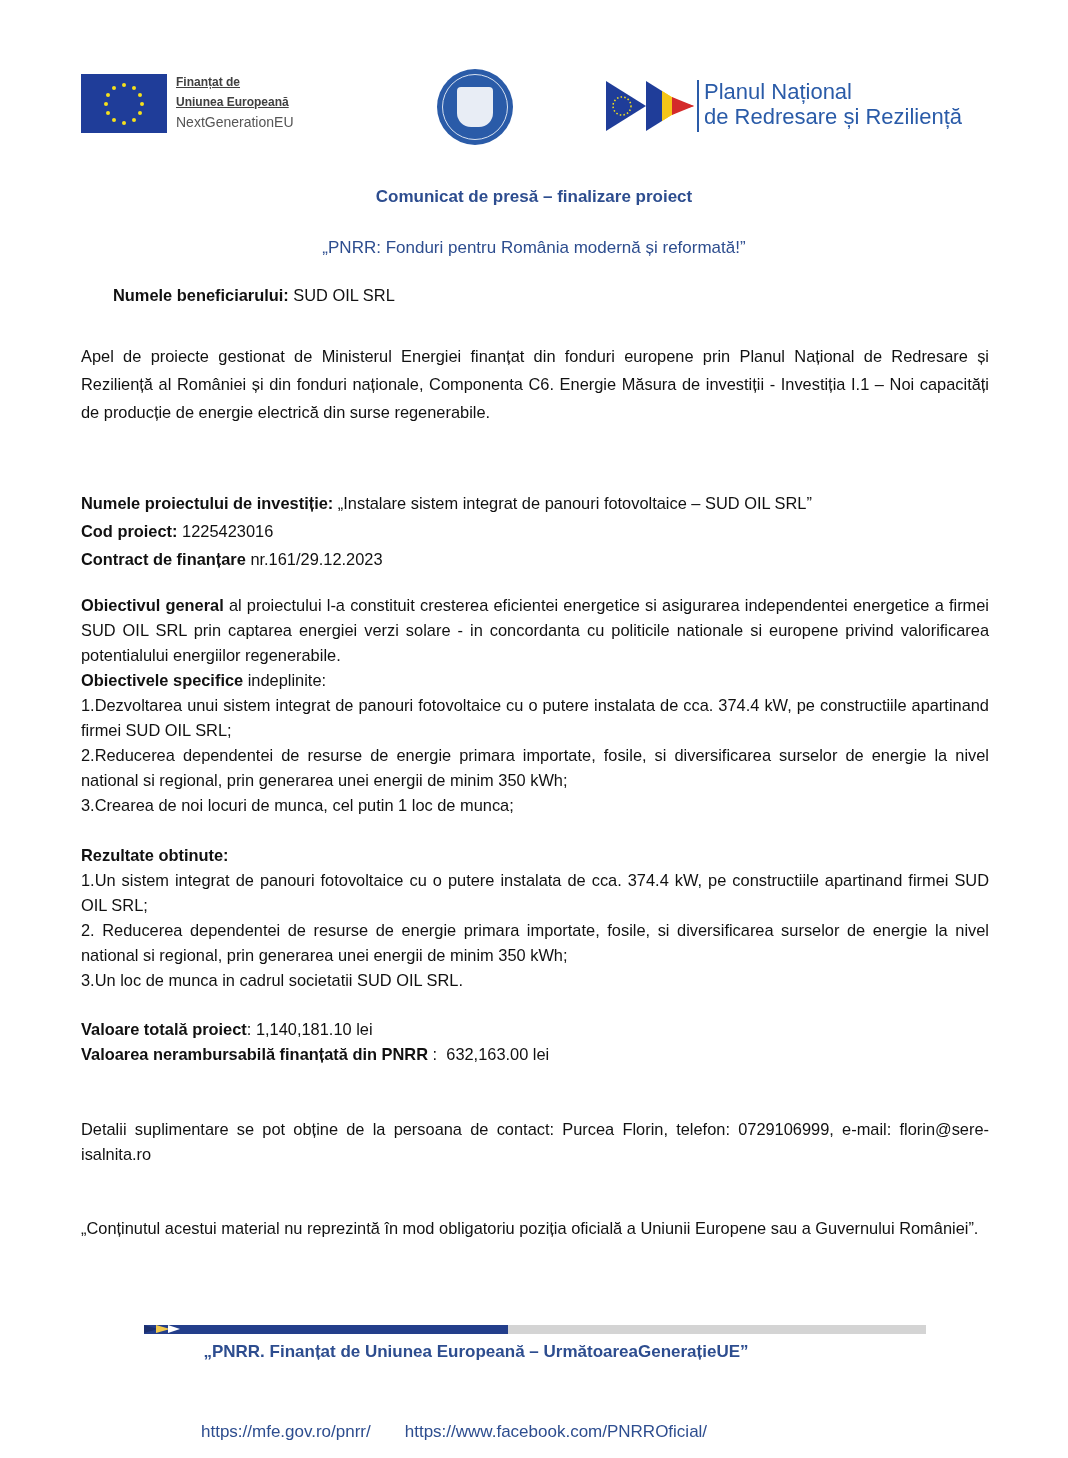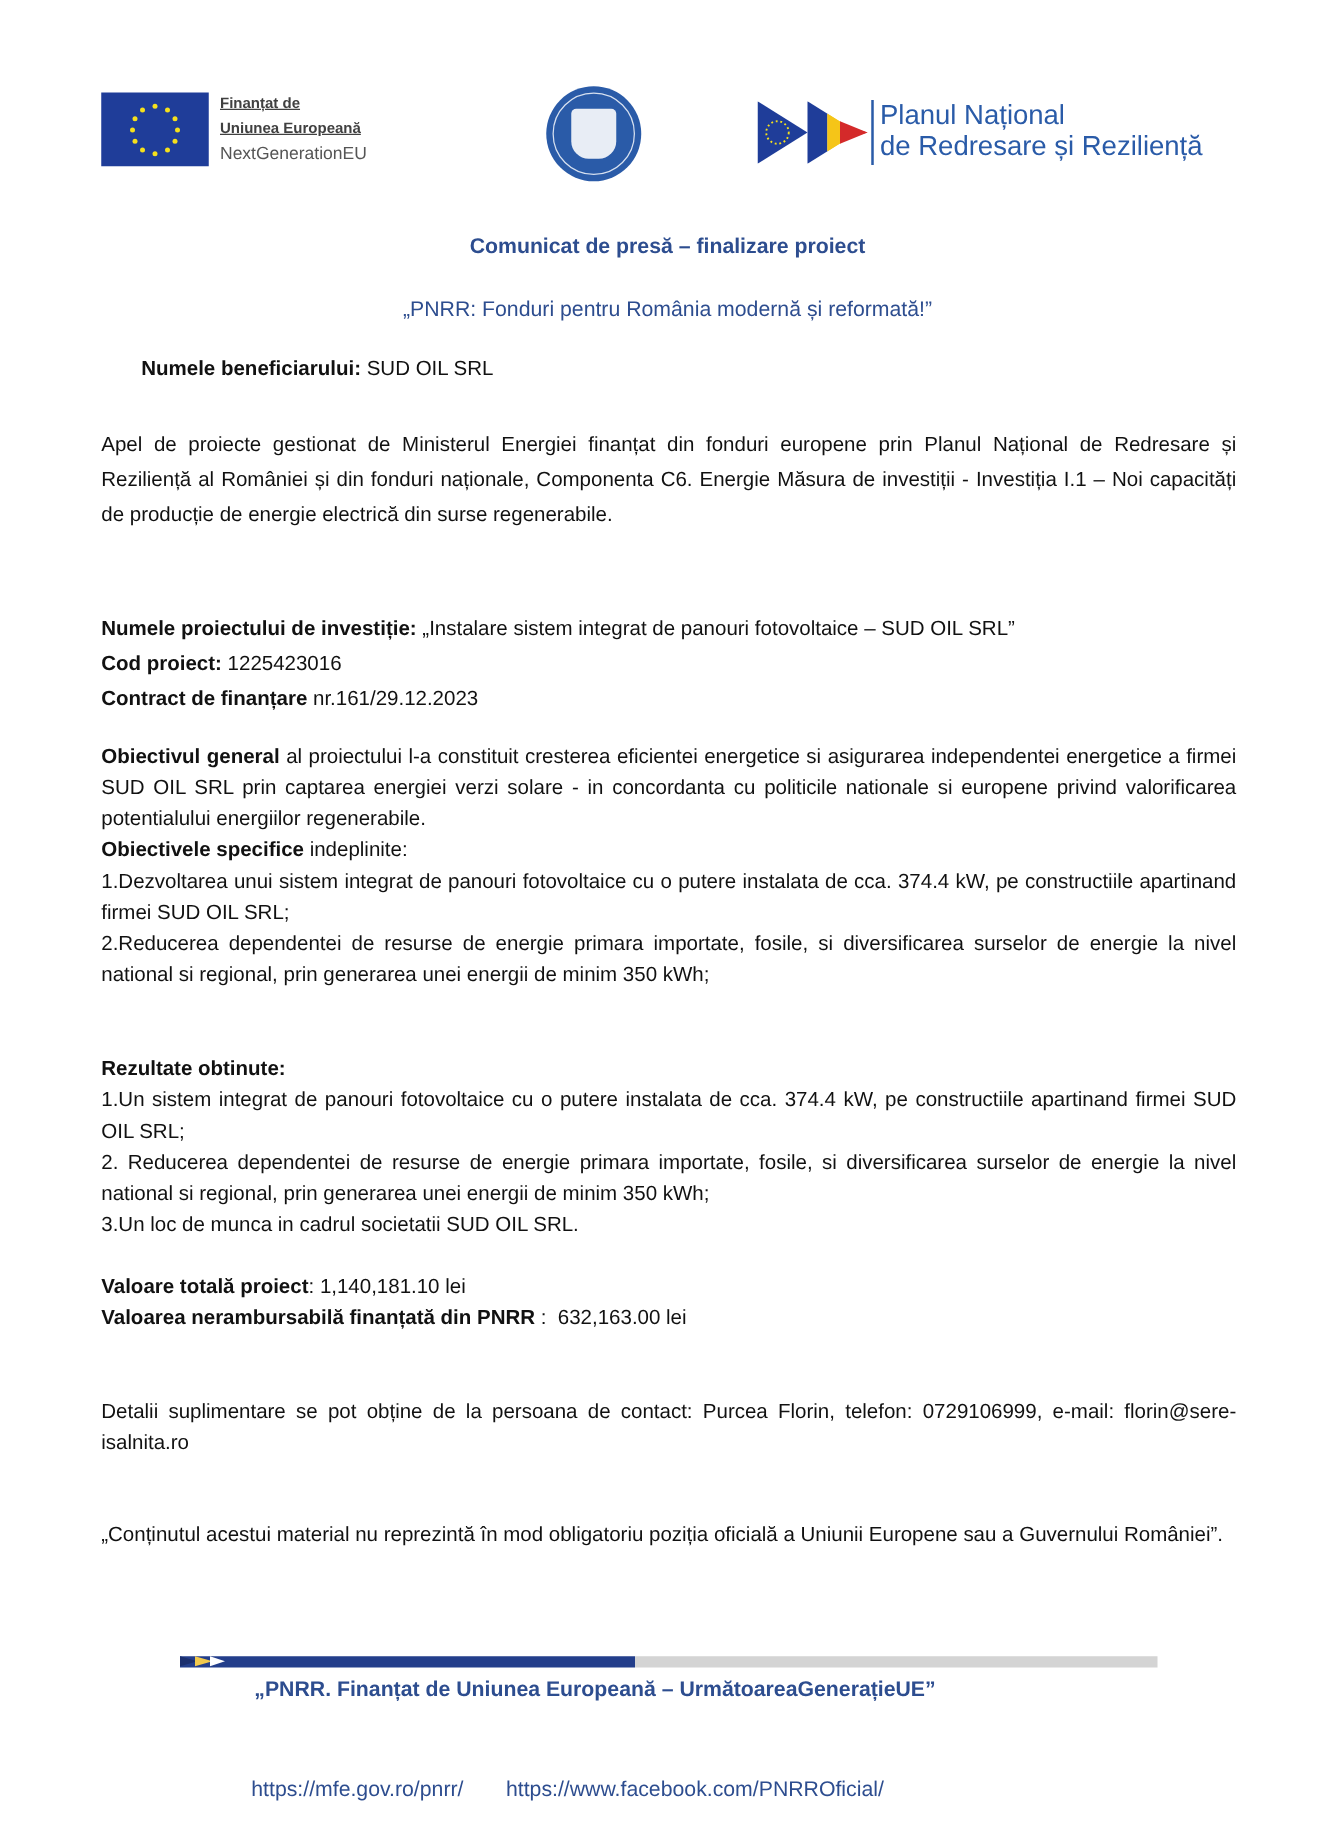--- a/index.html
+++ b/index.html
@@ -115,20 +115,21 @@
   <p><b>Numele proiectului de investiție:</b><span> „Instalare sistem integrat de panouri fotovoltaice – SUD OIL SRL”</span></p>
   <p><b>Cod proiect:</b><span> 1225423016</span></p>
   <p><b>Contract de finanțare</b><span> nr.161/29.12.2023</span></p>
 </div>
 
 <div class="abs body-block obj">
   <p class="justify"><b>Obiectivul general</b><span> al proiectului l-a constituit cresterea eficientei energetice si asigurarea independentei energetice a firmei SUD OIL SRL prin captarea energiei verzi solare - in concordanta cu politicile nationale si europene privind valorificarea potentialului energiilor regenerabile.</span></p>
   <p><b>Obiectivele specifice</b><span> indeplinite:</span></p>
   <p class="justify">1.Dezvoltarea unui sistem integrat de panouri fotovoltaice cu o putere instalata de cca. 374.4 kW, pe constructiile apartinand firmei SUD OIL SRL;</p>
   <p class="justify">2.Reducerea dependentei de resurse de energie primara importate, fosile, si diversificarea surselor de energie la nivel national si regional, prin generarea unei energii de minim 350 kWh;</p>
+  <p class="justify">3.Crearea de noi locuri de munca, cel putin 1 loc de munca;</p>
 </div>
 
 <div class="abs body-block rez">
   <p><b>Rezultate obtinute:</b></p>
   <p class="justify">1.Un sistem integrat de panouri fotovoltaice cu o putere instalata de cca. 374.4 kW, pe constructiile apartinand firmei SUD OIL SRL;</p>
   <p class="justify">2. Reducerea dependentei de resurse de energie primara importate, fosile, si diversificarea surselor de energie la nivel national si regional, prin generarea unei energii de minim 350 kWh;</p>
   <p class="justify">3.Un loc de munca in cadrul societatii SUD OIL SRL.</p>
 </div>
 
 <div class="abs body-block vals">

